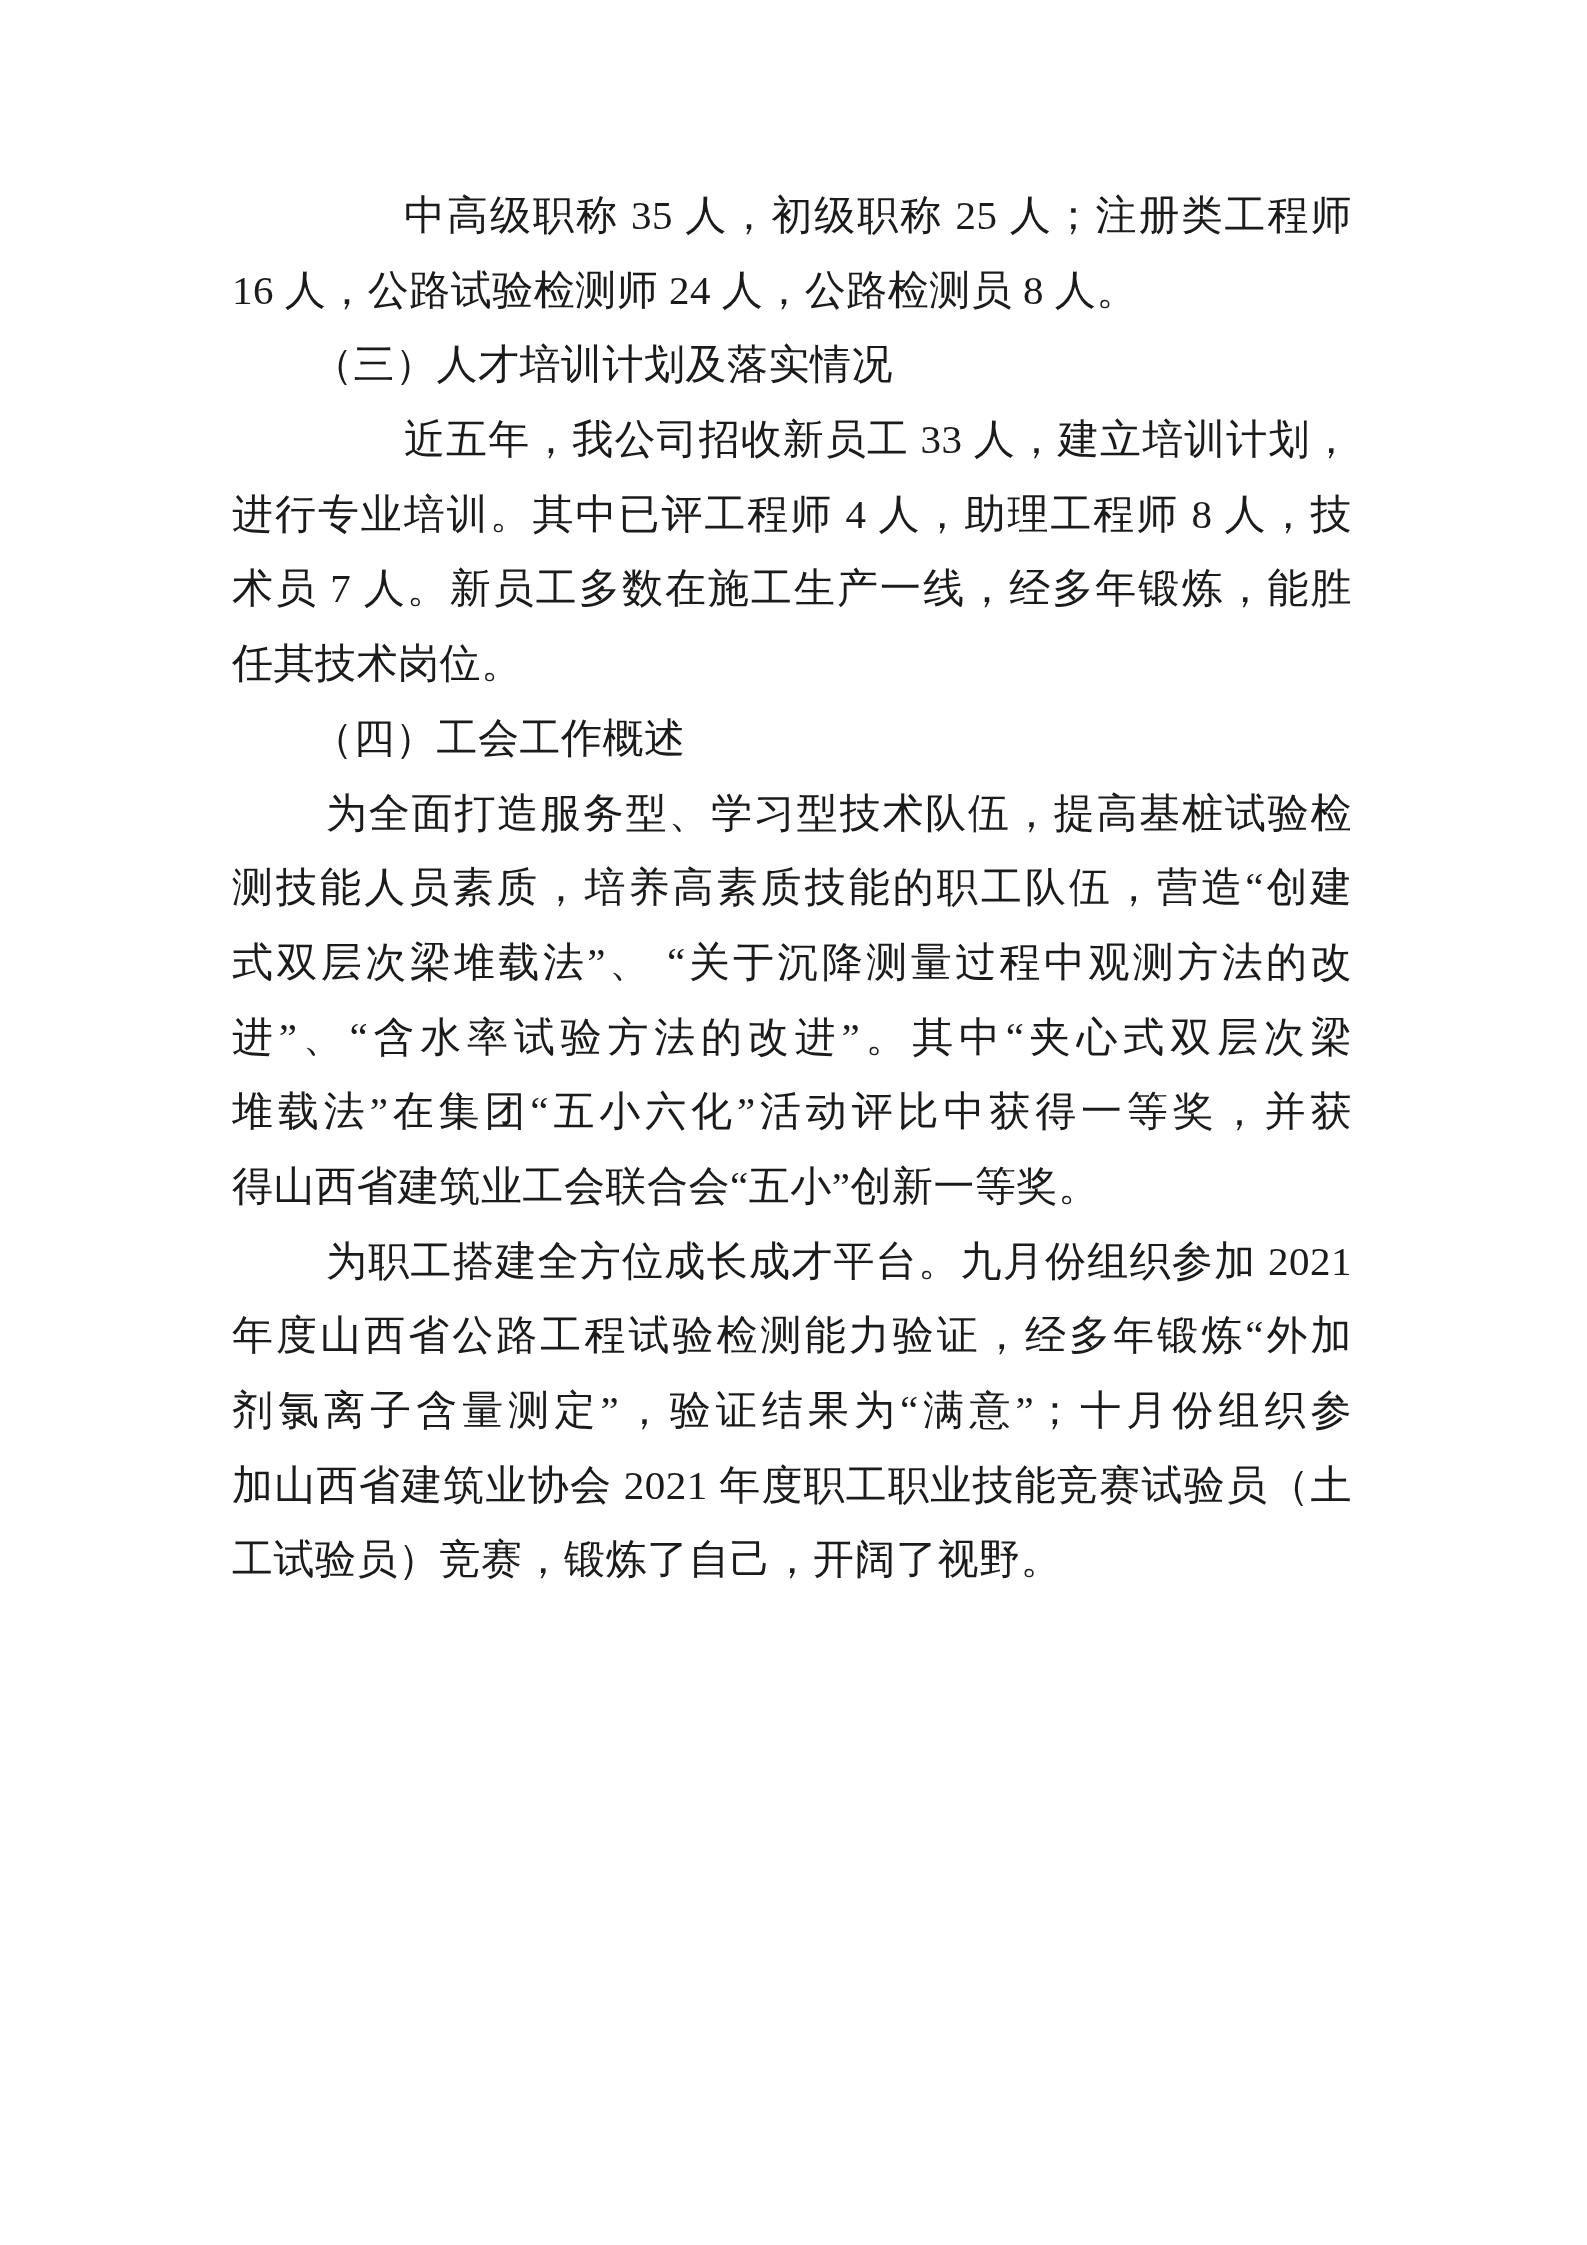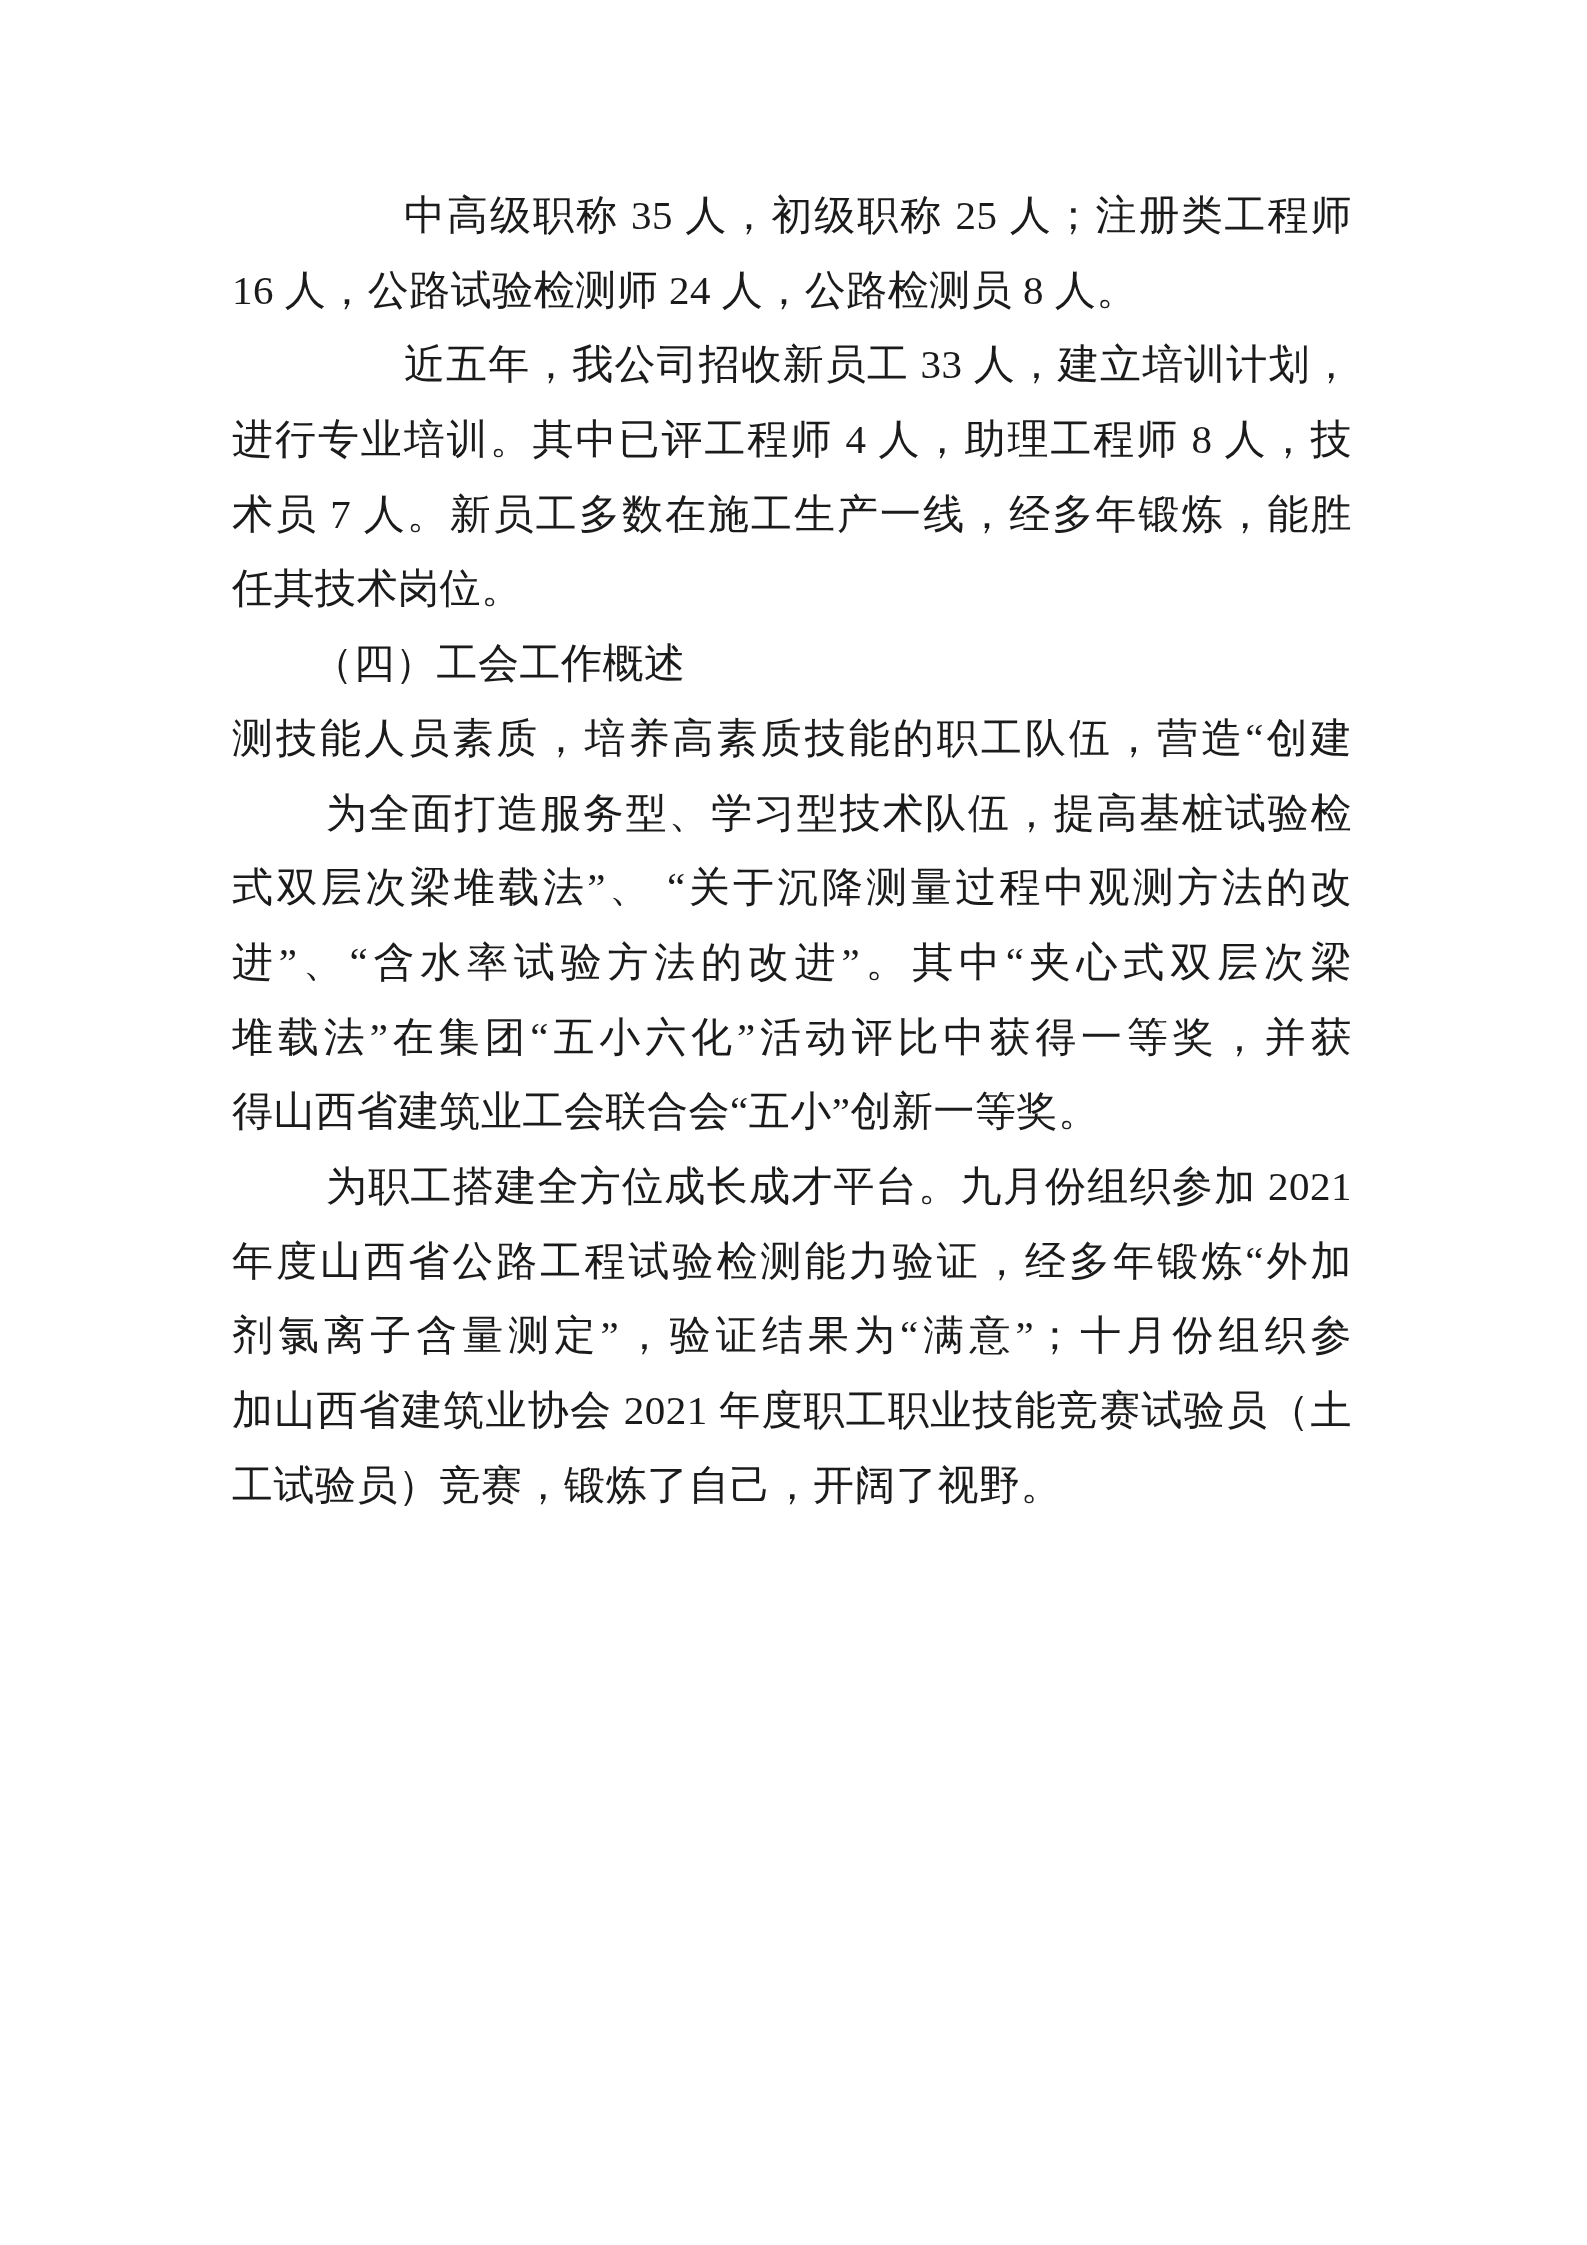--- a/index.html
+++ b/index.html
@@ -41,27 +41,28 @@
   .ind-b { padding-left: 94px;  }  
   .ind-c { padding-left: 172px; }  
 </style>
 </head>
 <body>
 
 <div class="page" style="background: rgb(255, 255, 255);">
   <div class="text-column" id="doc" style="color: rgb(27, 27, 27);">
       <div class="line just ind-c">中高级职称 35 人，初级职称 25 人；注册类工程师</div>
       <div class="line">16 人，公路试验检测师 24 人，公路检测员 8 人。</div>
+      <div class="line ind-a">（三）人才培训计划及落实情况</div>
       <div class="line just ind-c">近五年，我公司招收新员工 33 人，建立培训计划，</div>
       <div class="line just">进行专业培训。其中已评工程师 4 人，助理工程师 8 人，技</div>
       <div class="line just">术员 7 人。新员工多数在施工生产一线，经多年锻炼，能胜</div>
       <div class="line">任其技术岗位。</div>
       <div class="line ind-a">（四）工会工作概述</div>
+      <div class="line just ind-b">为全面打造服务型、学习型技术队伍，提高基桩试验检</div>
       <div class="line just">测技能人员素质，培养高素质技能的职工队伍，营造“创建</div>
-      <div class="line just ind-b">为全面打造服务型、学习型技术队伍，提高基桩试验检</div>
       <div class="line just">式双层次梁堆载法”、 “关于沉降测量过程中观测方法的改</div>
       <div class="line just">进”、“含水率试验方法的改进”。其中“夹心式双层次梁</div>
       <div class="line just">堆载法”在集团“五小六化”活动评比中获得一等奖，并获</div>
       <div class="line">得山西省建筑业工会联合会“五小”创新一等奖。</div>
       <div class="line just ind-b">为职工搭建全方位成长成才平台。九月份组织参加 2021</div>
       <div class="line just">年度山西省公路工程试验检测能力验证，经多年锻炼“外加</div>
       <div class="line just">剂氯离子含量测定”，验证结果为“满意”；十月份组织参</div>
       <div class="line just">加山西省建筑业协会 2021 年度职工职业技能竞赛试验员（土</div>
       <div class="line">工试验员）竞赛，锻炼了自己，开阔了视野。</div>
     </div>

